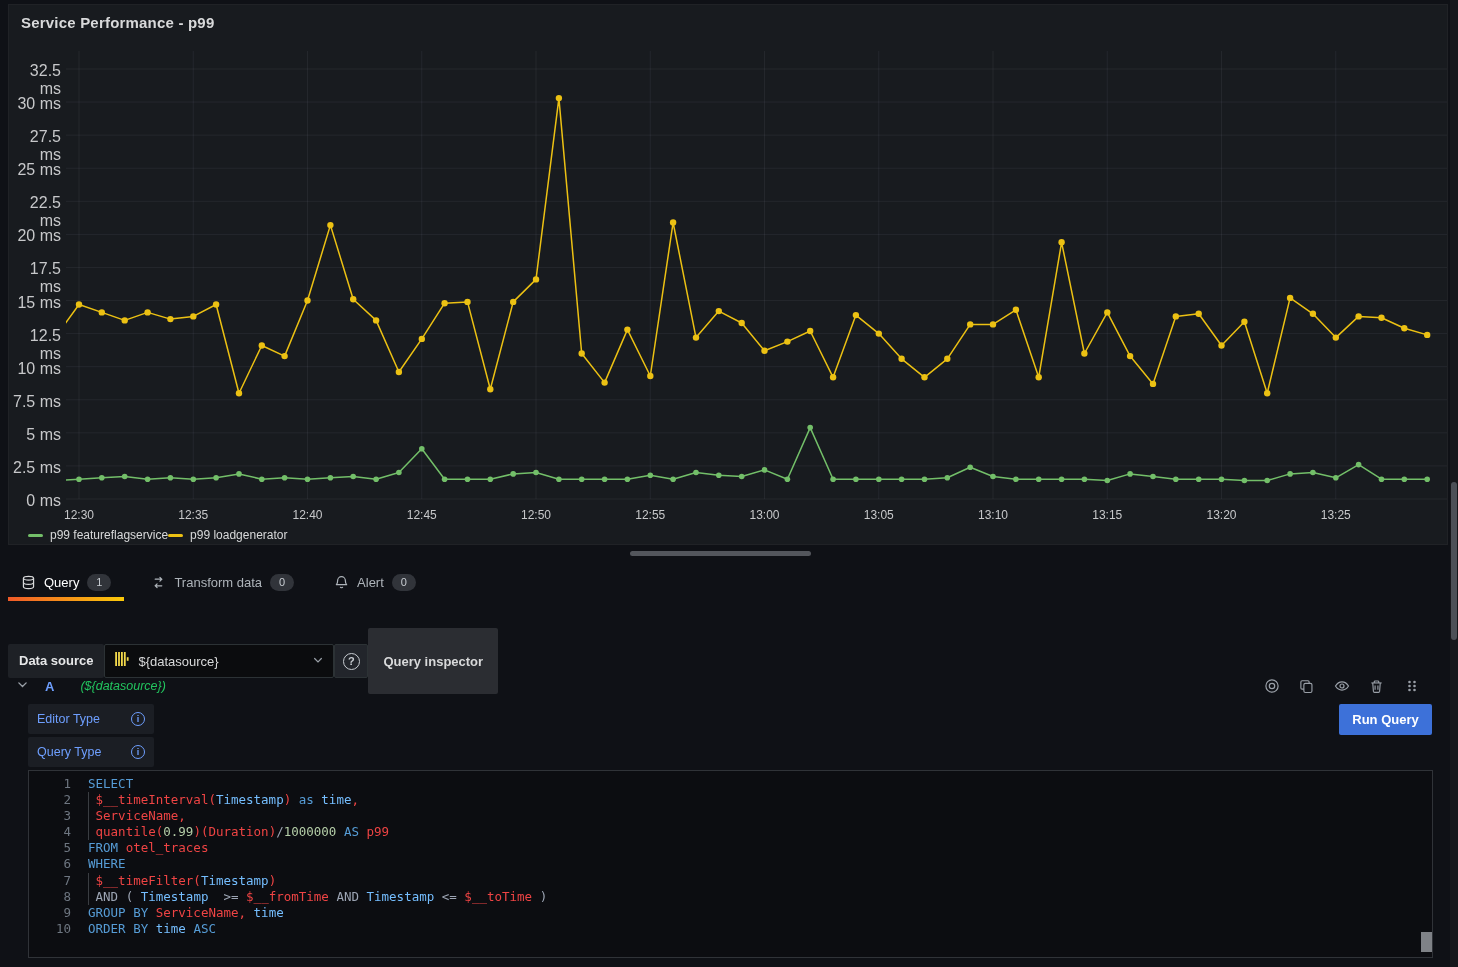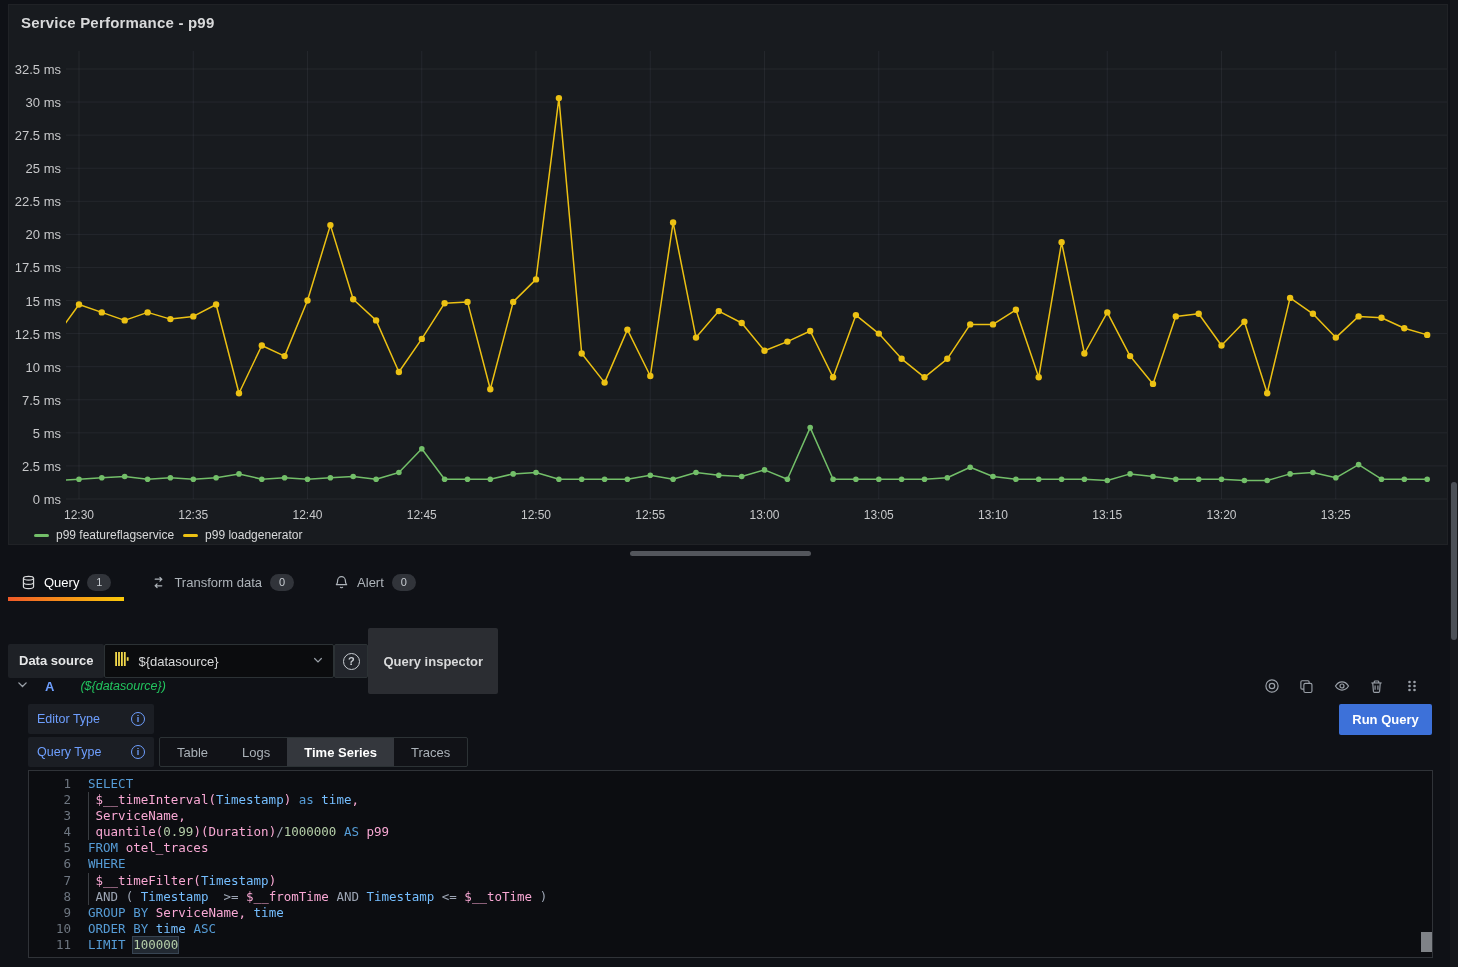--- a/index.html
+++ b/index.html
@@ -3,23 +3,23 @@
 <meta charset="utf-8">
 <style>
   html,body{margin:0;padding:0;background:#0f1116;}
   .page{position:relative;width:1458px;height:967px;overflow:hidden;background:#0f1116;
         font-family:"Liberation Sans","DejaVu Sans",sans-serif;color:#d8d9da;-webkit-font-smoothing:antialiased;}
 
   
   .panel{position:absolute;left:8px;top:4px;width:1440px;height:541px;background:#181b1f;border:1px solid #202226;box-sizing:border-box;}
   .panel-title{position:absolute;left:12px;top:9px;font-size:15px;font-weight:700;color:#d8d9da;letter-spacing:.2px;}
   .chart{position:absolute;left:0;top:0;right:0;bottom:0;}
-  .ylab{position:absolute;left:0;width:52px;text-align:right;font-size:13px;color:#c7c8ca;}
+  .ylab{position:absolute;left:0;width:52px;text-align:right;font-size:16px;color:#c7c8ca;}
   .xlab{position:absolute;font-size:12px;color:#c7c8ca;transform:translateX(-50%);}
-  .legend{position:absolute;left:25px;top:523px;display:flex;gap:9px;align-items:center;text-align:center;}
+  .legend{position:absolute;left:19px;top:523px;display:flex;gap:0;align-items:center;text-align:center;}
   .legend-item{display:flex;gap:7px;align-items:center;cursor:pointer;}
   .legend-dash{width:15px;height:3px;border-radius:2px;}
   .legend-label{font-size:12px;color:#d8d9da;}
 
   
   .hscroll{position:absolute;left:630px;top:551px;width:181px;height:5px;border-radius:3px;background:#53565c;}
 
   
   .tabbar{position:absolute;left:8px;top:564px;height:37px;display:flex;gap:14px;align-items:stretch;}
   .tab{display:flex;align-items:center;gap:8px;padding:0 13px;cursor:pointer;position:relative;color:#aeb4ba;font-size:13px;}
@@ -65,21 +65,21 @@
   .run-btn{position:absolute;left:1339px;top:704px;width:93px;height:31px;background:#3d71d9;border-radius:2px;
            display:flex;align-items:center;justify-content:center;color:#fff;font-size:13px;font-weight:600;cursor:pointer;}
 
   
   .code{position:absolute;left:28px;top:770px;width:1405px;height:188px;background:#0c0d11;border:1px solid #303338;
         box-sizing:border-box;font-family:"DejaVu Sans Mono","Liberation Mono",monospace;font-size:12.5px;overflow:hidden;}
   .code-lines{padding-top:5px;}
   .cl{display:flex;height:16.1px;line-height:16.1px;white-space:pre;}
   .ln{width:42px;text-align:right;padding-right:17px;color:#6e7681;flex:none;user-select:none;}
   .guide{flex:none;width:0;border-left:1px solid #3a3d42;height:16.1px;margin-right:-1px;}
-  .tok.kw{color:#569cd6;} .tok.id{color:#75beff;} .tok.op{color:#9da5b4;} .tok.pl{color:#f9a8d4;text-align:center;}
+  .tok.kw{color:#569cd6;} .tok.id{color:#75beff;} .tok.op{color:#9da5b4;} .tok.pl{color:#ef4444;text-align:center;}
   .tok.num{color:#b5cea8;}
   .tok.numsel{color:#b5cea8;background:rgba(173,214,255,.14);box-shadow:0 0 0 1px rgba(173,214,255,.28);}
   .editor-thumb{position:absolute;left:1392px;top:161px;width:11px;height:20px;background:#7f8287;}
 
   
   .vtrack{position:absolute;left:1450px;top:0;width:8px;height:967px;background:#16171b;}
   .vthumb{position:absolute;left:1451px;top:482px;width:6px;height:158px;border-radius:3px;background:#4c5057;cursor:pointer;}
 </style>
 </head>
 <body>
@@ -372,41 +372,34 @@
       <span>Editor Type</span>
       <span class="circle-glyph" style="width:14px;height:14px;font-size:9px;border-width:1.2px;">i</span>
     </div>
   </div>
   <div class="run-btn">Run Query</div>
   <div class="lblrow row-qt">
     <div class="lbl-chip">
       <span>Query Type</span>
       <span class="circle-glyph" style="width:14px;height:14px;font-size:9px;border-width:1.2px;">i</span>
     </div>
-    <div class="seg-group" id="query-type-group">
-        <div class="seg">Table</div>
-        <div class="seg">Logs</div>
-        <div class="seg active">Time Series</div>
-        <div class="seg">Traces</div>
-      </div>
   </div>
 
   <div class="code">
     <div class="code-lines" id="sqlcode">
         <div class="cl"><span class="ln">1</span><span class="tok kw">SELECT</span></div>
         <div class="cl"><span class="ln">2</span><span class="guide"></span><span class="tok pl"> $__timeInterval(</span><span class="tok id">Timestamp</span><span class="tok pl">) </span><span class="tok kw">as</span><span class="tok pl"> </span><span class="tok id">time</span><span class="tok pl">,</span></div>
         <div class="cl"><span class="ln">3</span><span class="guide"></span><span class="tok pl"> ServiceName,</span></div>
         <div class="cl"><span class="ln">4</span><span class="guide"></span><span class="tok pl"> quantile(</span><span class="tok num">0.99</span><span class="tok pl">)(Duration)</span><span class="tok op">/</span><span class="tok num">1000000</span><span class="tok pl"> </span><span class="tok kw">AS</span><span class="tok pl"> p99</span></div>
         <div class="cl"><span class="ln">5</span><span class="tok kw">FROM</span><span class="tok pl"> otel_traces</span></div>
         <div class="cl"><span class="ln">6</span><span class="tok kw">WHERE</span></div>
         <div class="cl"><span class="ln">7</span><span class="guide"></span><span class="tok pl"> $__timeFilter(</span><span class="tok id">Timestamp</span><span class="tok pl">)</span></div>
         <div class="cl"><span class="ln">8</span><span class="guide"></span><span class="tok pl"> </span><span class="tok op">AND</span><span class="tok pl"> </span><span class="tok op">(</span><span class="tok pl"> </span><span class="tok id">Timestamp</span><span class="tok pl">  </span><span class="tok op">&gt;=</span><span class="tok pl"> $__fromTime </span><span class="tok op">AND</span><span class="tok pl"> </span><span class="tok id">Timestamp</span><span class="tok pl"> </span><span class="tok op">&lt;=</span><span class="tok pl"> $__toTime </span><span class="tok op">)</span></div>
         <div class="cl"><span class="ln">9</span><span class="tok kw">GROUP BY</span><span class="tok pl"> ServiceName, </span><span class="tok id">time</span></div>
         <div class="cl"><span class="ln">10</span><span class="tok kw">ORDER BY</span><span class="tok pl"> </span><span class="tok id">time</span><span class="tok pl"> </span><span class="tok kw">ASC</span></div>
-        <div class="cl"><span class="ln">11</span><span class="tok kw">LIMIT</span><span class="tok pl"> </span><span class="tok numsel">100000</span></div>
       </div>
     <div class="editor-thumb"></div>
   </div>
 
   <div class="vtrack"></div>
   <div class="vthumb"></div>
 
 </div>
 
 </body></html>

